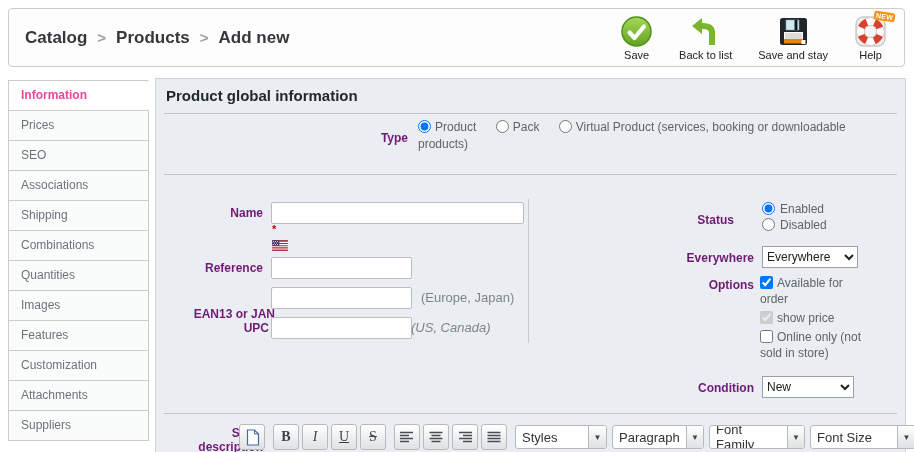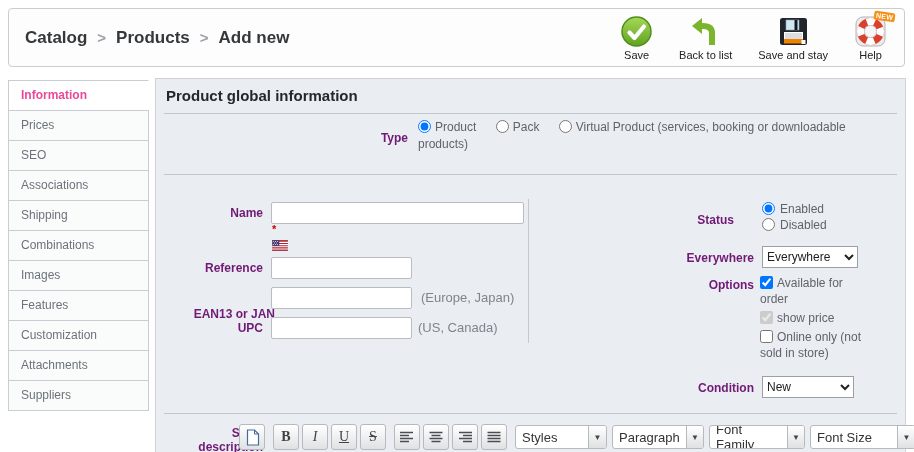--- a/index.html
+++ b/index.html
@@ -49,23 +49,23 @@
             font-family:"Liberation Sans", sans-serif; }
   .name-label { left:0; top:127px; width:107px; }
   .name-input { left:115px; top:123px; width:253px; }
   .req-star { position:absolute; left:116px; top:144px; color:#cc0000; font-size:11px; font-weight:bold; }
   .flag { position:absolute; left:116px; top:158px; cursor:pointer; }
   .ref-label { left:0; top:182px; width:107px; }
   .ref-input { left:115px; top:178px; width:141px; }
   .ean-label { left:0; top:228px; width:119px; }
   .ean-input { left:115px; top:208px; width:141px; }
   .ean-hint  { left:265px; top:211px; }
-  .upc-label { left:0; top:242px; width:107px; }
+  .upc-label { left:6px; top:242px; width:107px; }
   .upc-input { left:115px; top:238px; width:141px; }
-  .upc-hint  { left:262px; top:241px; }
+  .upc-hint  { left:255px; top:241px;font-style:italic; }
   .vdivider { position:absolute; left:372px; top:120px; height:144px; width:0;
               border-left:1px solid #c6cacf; }
 
   .status-label { left:460px; top:126px; width:118px;margin-top:8px; }
   .status-group { position:absolute; left:606px; top:123px; }
   .status-group label { display:block; margin-bottom:2px; }
   .status-group input { vertical-align:-2px; margin-right:5px; }
   .visibility-label { left:480px; top:172px; width:118px; }
   .visibility-select { position:absolute; left:606px; top:167px; width:96px; height:22px;
                        font-size:12px; font-family:"Liberation Sans", sans-serif;
@@ -171,20 +171,21 @@
     </div>
   </div>
 
   <div class="sidebar">
     <div class="side-item active">Information</div>
     <div class="side-item">Prices</div>
     <div class="side-item">SEO</div>
     <div class="side-item">Associations</div>
     <div class="side-item">Shipping</div>
     <div class="side-item">Combinations</div>
+    <div class="side-item">Quantities</div>
     <div class="side-item">Images</div>
     <div class="side-item">Features</div>
     <div class="side-item">Customization</div>
     <div class="side-item">Attachments</div>
     <div class="side-item">Suppliers</div>
   </div>
 
   <div class="panel">
     <div class="panel-title">Product global information</div>
     <div class="hrule hr1"></div>

